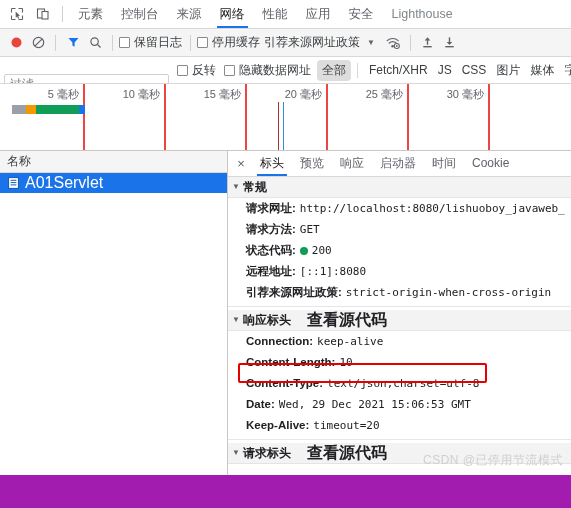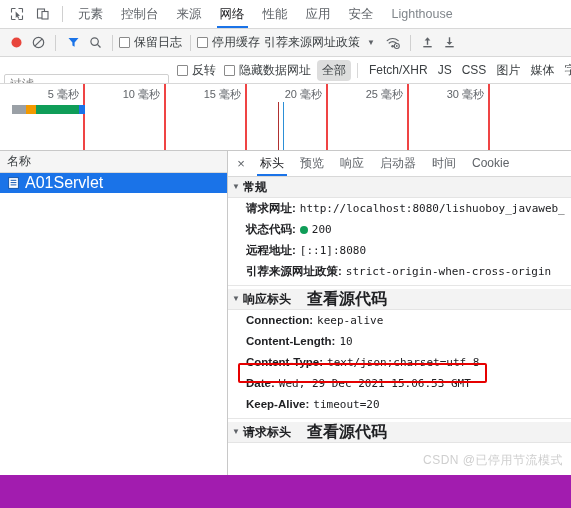--- a/index.html
+++ b/index.html
@@ -537,20 +537,24 @@
 
         <div class="sec-head">
           <span class="tri">▼</span>
           <span>常规</span>
         </div>
         <div class="kv">
           <span class="k">请求网址:</span>
           <span class="v">http://localhost:8080/lishuoboy_javaweb_</span>
         </div>
         <div class="kv">
+          <span class="k">请求方法:</span>
+          <span class="v">GET</span>
+        </div>
+        <div class="kv">
           <span class="k">状态代码:</span>
           <span class="v">
             <span class="status-dot"></span><span>200</span>
           </span>
         </div>
         <div class="kv">
           <span class="k">远程地址:</span>
           <span class="v">[::1]:8080</span>
         </div>
         <div class="kv">

